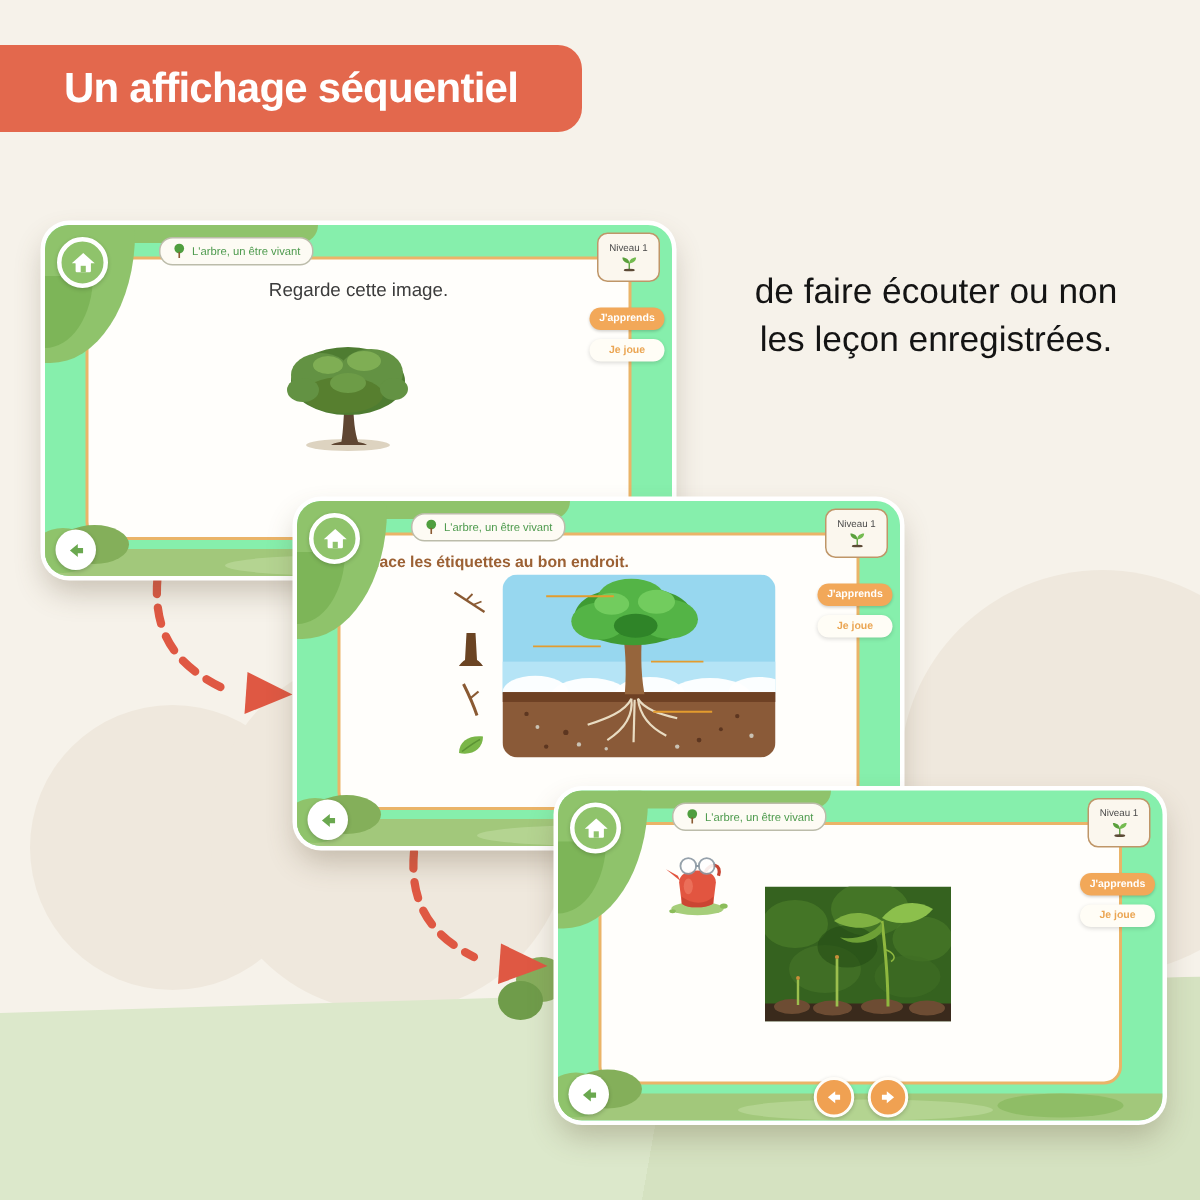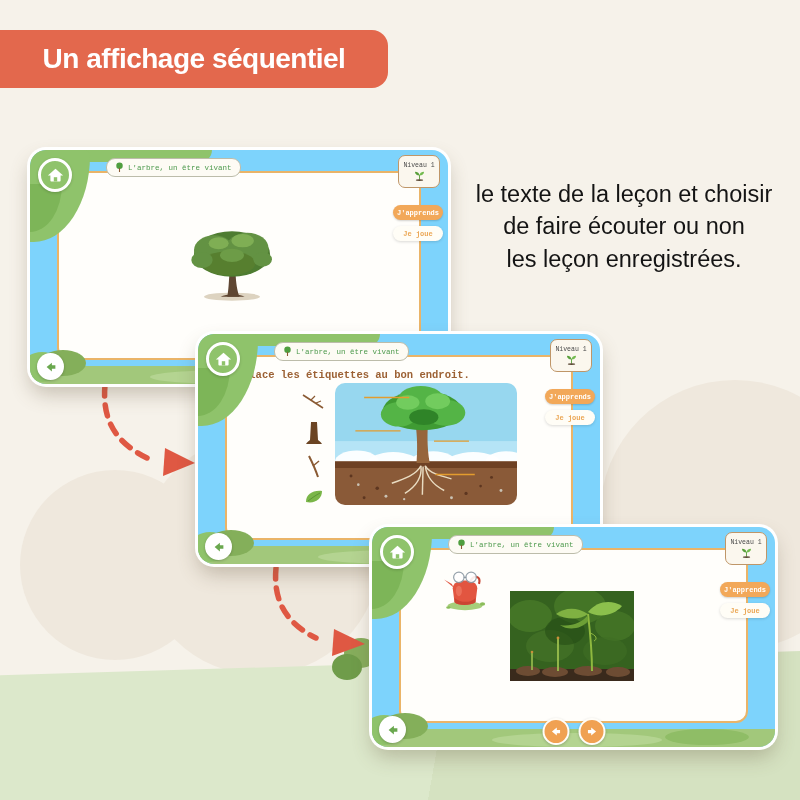--- a/index.html
+++ b/index.html
@@ -28,22 +28,22 @@
                font-size:23.5px;line-height:1.38;color:#141414;}
 
   
   .flow-arrow{position:absolute;z-index:10;}
   .flow-arrow .dash{fill:none;stroke:#df5843;stroke-width:5.5;stroke-linecap:round;stroke-dasharray:11 9;}
   .flow-arrow .head{fill:#df5843;}
   .flow-arrow.a1{left:85px;top:380px;}
   .flow-arrow.a2{left:258px;top:563px;}
 
   
-  .screen{position:absolute;background:#7dd3fc;border-radius:16px;overflow:hidden;
-          box-shadow:0 0 0 3px #ffffff,0 10px 20px rgba(100,85,60,.32);font-family:Liberation Mono, monospace;}
+  .screen{position:absolute;background:#86efac;border-radius:16px;overflow:hidden;
+          box-shadow:0 0 0 3px #ffffff,0 10px 20px rgba(100,85,60,.32);}
   .screen.s1{left:30px;top:150px;width:418px;height:234px;z-index:21;}
   .screen.s2{left:198px;top:334px;width:402px;height:230px;z-index:22;}
   .screen.s3{left:372px;top:527px;width:403px;height:220px;z-index:23;}
 
   .frame{position:absolute;left:27px;right:27px;top:21px;bottom:24px;background:#fffefb;
          border:2px solid #eab468;border-radius:12px;z-index:1;}
   .corner-strip{position:absolute;left:40px;top:0;width:142px;height:12px;background:#8fc36b;
                 border-radius:0 0 14px 0;z-index:3;}
   .corner{position:absolute;left:0;top:0;width:60px;height:92px;background:#8fc36b;
           border-radius:16px 6px 100% 0;z-index:3;}
@@ -107,21 +107,20 @@
   <div class="cloud c3"></div>
   <div class="hill"></div>
   <div class="bg-bush g1"></div>
   <div class="bg-bush g2"></div>
 
   <div class="banner">
     <span>Un affichage séquentiel</span>
   </div>
 
   <div class="description">
-    <div>le texte de la leçon et choisir</div>
     <div>de faire écouter ou non</div>
     <div>les leçon enregistrées.</div>
   </div>
 
   <svg class="flow-arrow a1" width="125" height="100" viewBox="0 0 125 100">
     <path class="dash" d="M20,5 C17,40 30,62 62,78"></path>
     <path class="head" d="M80,68 L110,83 L78,96 Z"></path>
   </svg>
   <svg class="flow-arrow a2" width="118" height="98" viewBox="0 0 118 98">
     <path class="dash" d="M18,5 C15,38 28,60 58,75"></path>
@@ -148,20 +147,21 @@
     </div>
     <div class="level-badge">
       <span>Niveau 1</span>
       <svg width="13" height="11" viewBox="0 0 14 12">
         <path d="M7,10.5 L7,5.5" stroke="#5aa03c" stroke-width="1"></path>
         <path d="M7,6 C4,6 2,4 2,1.8 C5,1.8 7,3.4 7,6 Z" fill="#5aa03c"></path>
         <path d="M7,6 C10,6 12,4 12,1.8 C9,1.8 7,3.4 7,6 Z" fill="#74bb50"></path>
         <ellipse cx="7" cy="11" rx="4" ry="1" fill="#5c4a36"></ellipse>
       </svg>
     </div>
+    <div class="instruction">Regarde cette image.</div>
     <svg class="tree-photo" viewBox="0 0 150 120">
       <ellipse cx="75" cy="112" rx="42" ry="6" fill="#ddd3c0"></ellipse>
       <path d="M68,112 C71,94 70,84 72,72 L80,72 C81,86 81,97 86,112 Z" fill="#5f4632"></path>
       <path d="M58,112 C66,107 86,107 94,112 Z" fill="#5f4632"></path>
       <ellipse cx="75" cy="48" rx="57" ry="34" fill="#4e7c31"></ellipse>
       <ellipse cx="48" cy="42" rx="30" ry="22" fill="#639243"></ellipse>
       <ellipse cx="98" cy="40" rx="32" ry="24" fill="#639243"></ellipse>
       <ellipse cx="70" cy="62" rx="40" ry="18" fill="#577f2f"></ellipse>
       <ellipse cx="30" cy="57" rx="16" ry="12" fill="#639243"></ellipse>
       <ellipse cx="121" cy="56" rx="14" ry="11" fill="#639243"></ellipse>

